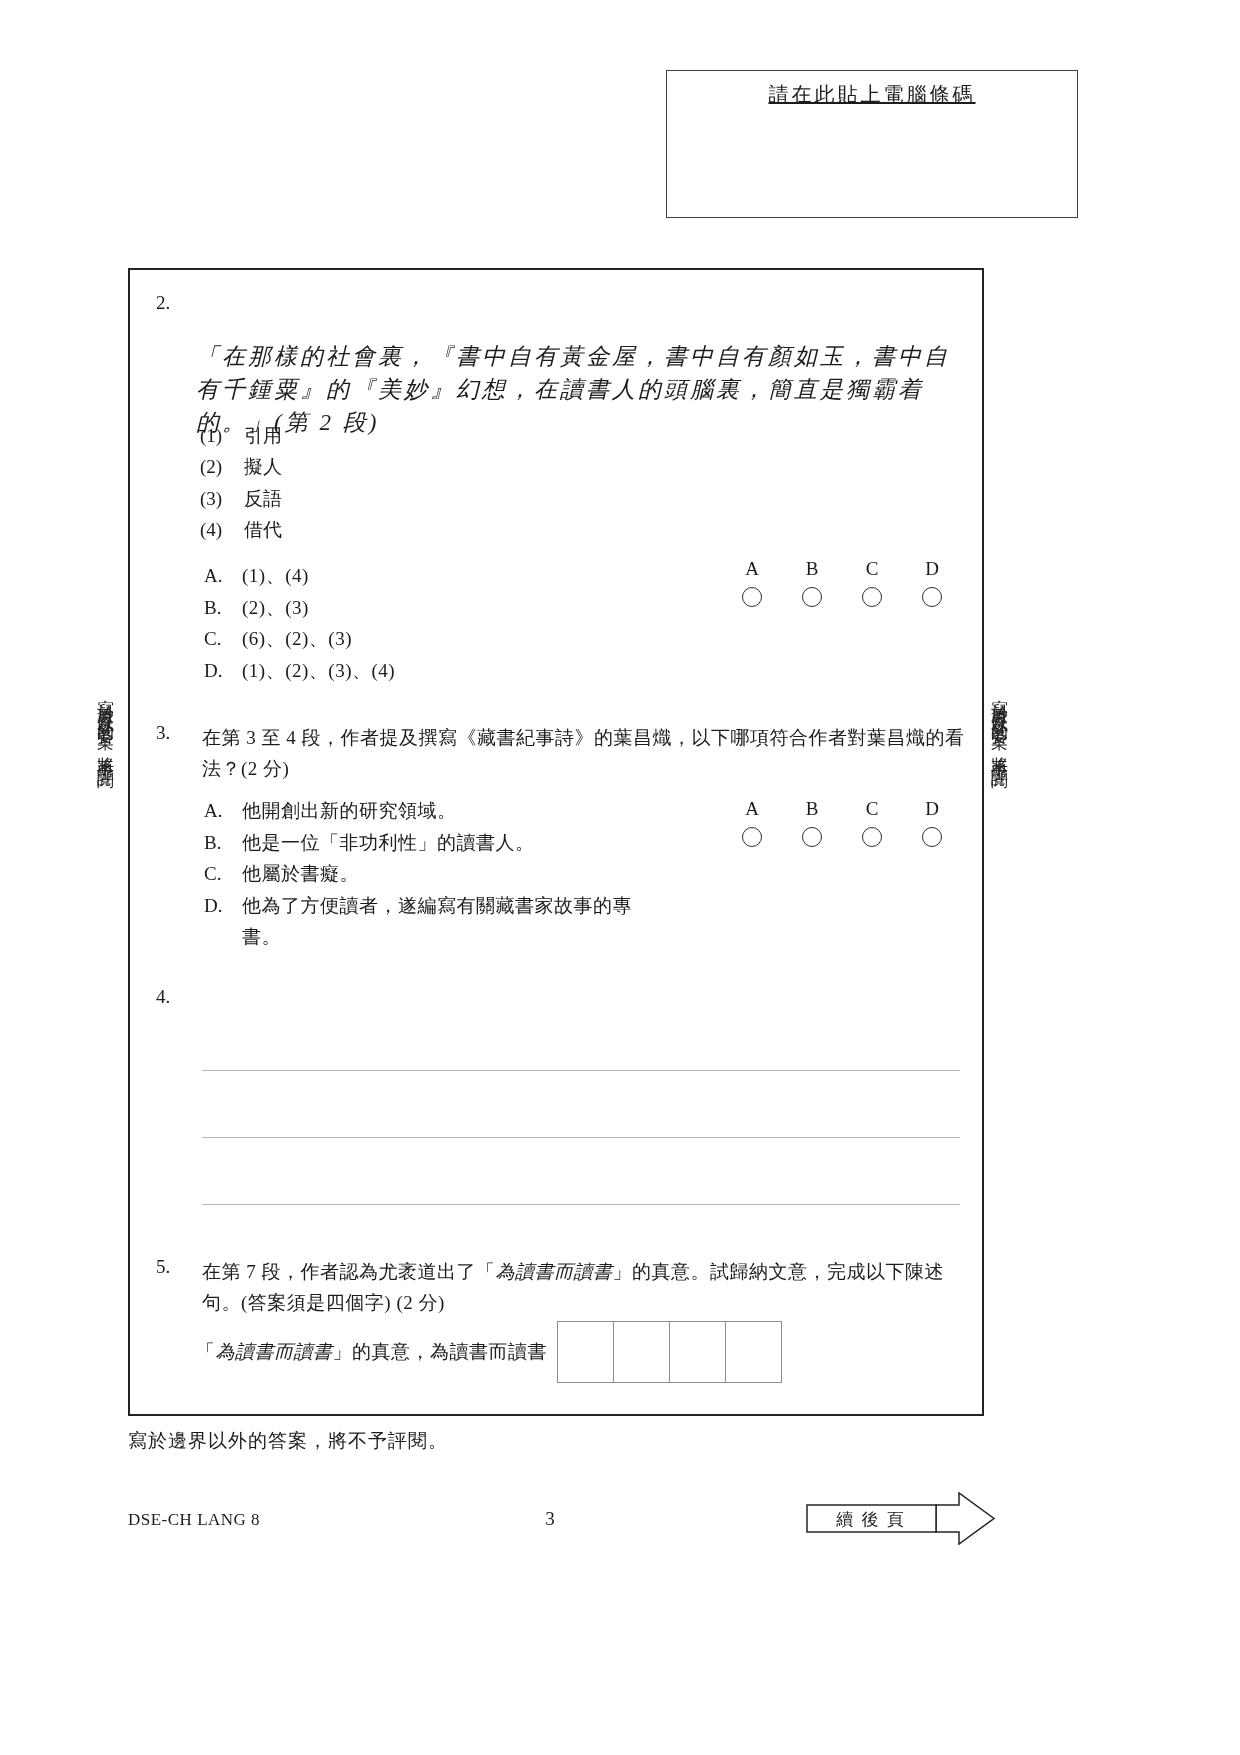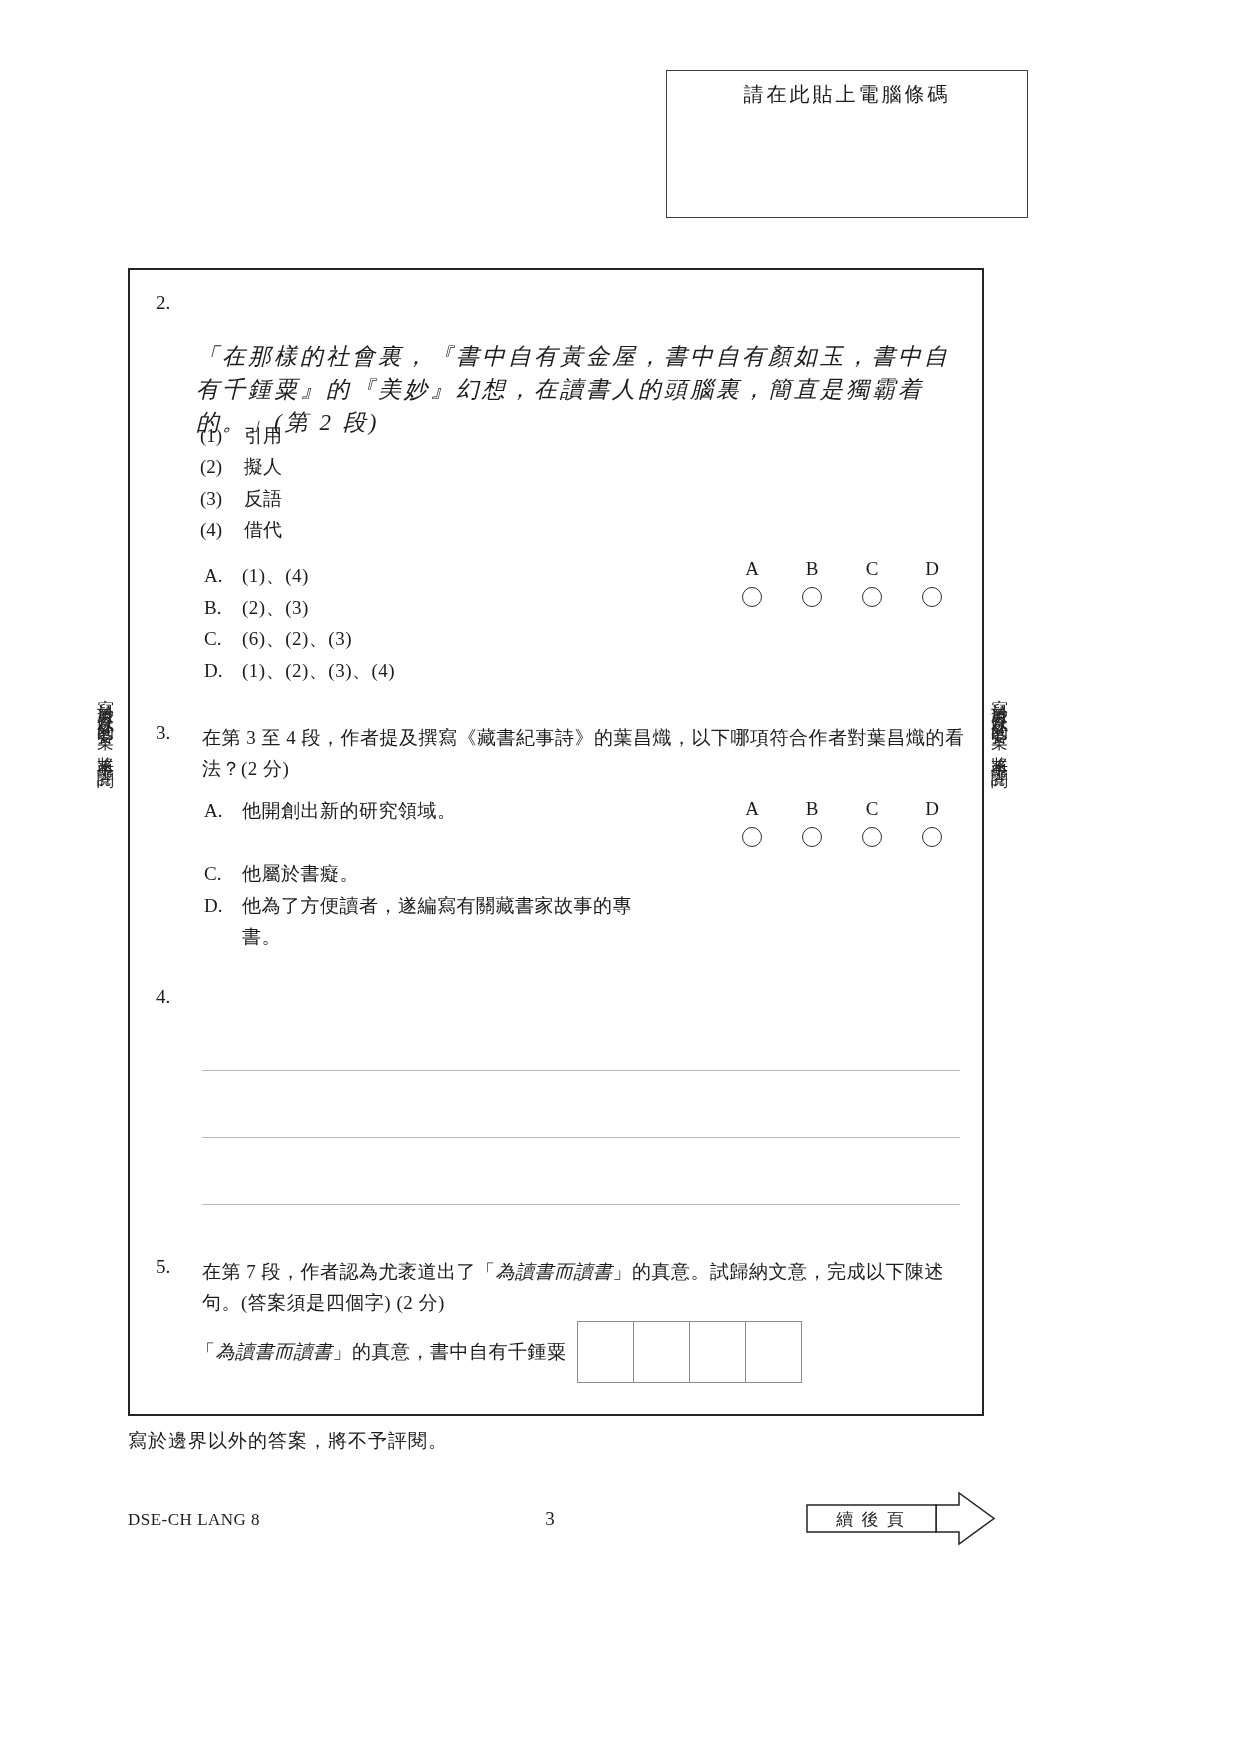--- a/index.html
+++ b/index.html
@@ -6,22 +6,22 @@
   html, body { background:#ffffff; }
   body {
     width:1240px; height:1755px;
     font-family:"Liberation Serif","DejaVu Serif",serif;
     color:#1c1c1c;
   }
   .page { position:relative; width:1240px; height:1755px; overflow:hidden; background:#fff; }
 
   
   .barcode-box {
-    position:absolute; left:666px; top:70px; width:362px; height:148px;
-    border:1px solid #3f3f3f; background:#fff;
+    position:absolute; left:666px; top:70px; width:412px; height:148px;
+    border:1px solid #3f3f3f; background:#fff;text-decoration:underline;
   }
   .barcode-label { margin-top:10px; text-align:center; font-size:20px; letter-spacing:3px; }
 
   
   .v-note {
     position:absolute; writing-mode:vertical-rl;
     font-size:17px; letter-spacing:4px; line-height:22px; color:#222;
   }
   .v-note.left  { left:94px;  top:686px; }
   .v-note.right { left:988px; top:686px; }
@@ -130,20 +130,23 @@
         <span><i class="circle"></i></span>
       </div>
     </div>
 
     <div class="qnum" style="left:26px;top:452px">3.</div>
     <div class="qtext" style="left:72px;top:452px;width:764px">在第 3 至 4 段，作者提及撰寫《藏書紀事詩》的葉昌熾，以下哪項符合作者對葉昌熾的看法？(2 分)</div>
 
     <div class="choice" style="top:525px">
       <span class="letter">A.</span><span class="ctext">他開創出新的研究領域。</span>
     </div>
+    <div class="choice" style="top:557px">
+      <span class="letter">B.</span><span class="ctext">他是一位「非功利性」的讀書人。</span>
+    </div>
     <div class="choice" style="top:588px">
       <span class="letter">C.</span><span class="ctext">他屬於書癡。</span>
     </div>
     <div class="choice" style="top:620px">
       <span class="letter">D.</span><span class="ctext dwrap">他為了方便讀者，遂編寫有關藏書家故事的專書。</span>
     </div>
 
     <div class="bubbles" style="left:592px;top:528px">
       <div class="brow bletters">
         <span>A</span>
@@ -163,21 +166,21 @@
     <div class="ansline" style="top:800px"></div>
     <div class="ansline" style="top:867px"></div>
     <div class="ansline" style="top:934px"></div>
 
     <div class="qnum" style="left:26px;top:986px">5.</div>
     <div class="qtext" style="left:72px;top:986px;width:764px">
       <span>在第 7 段，作者認為尤袤道出了「</span><span class="kai">為讀書而讀書</span><span>」的真意。試歸納文意，完成以下陳述句。(答案須是四個字) (2 分)</span>
     </div>
 
     <div class="statement">
-      <span class="stmt-text"><span>「</span><span class="kai">為讀書而讀書</span><span>」的真意，書中自有千鍾粟</span></span>
+      <span class="stmt-text"><span>「</span><span class="kai">為讀書而讀書</span><span>」的真意，為讀書而讀書</span></span>
       <div class="boxes">
         <span class="abox"></span>
         <span class="abox"></span>
         <span class="abox"></span>
         <span class="abox"></span>
       </div>
     </div>
 
   </div>
 

